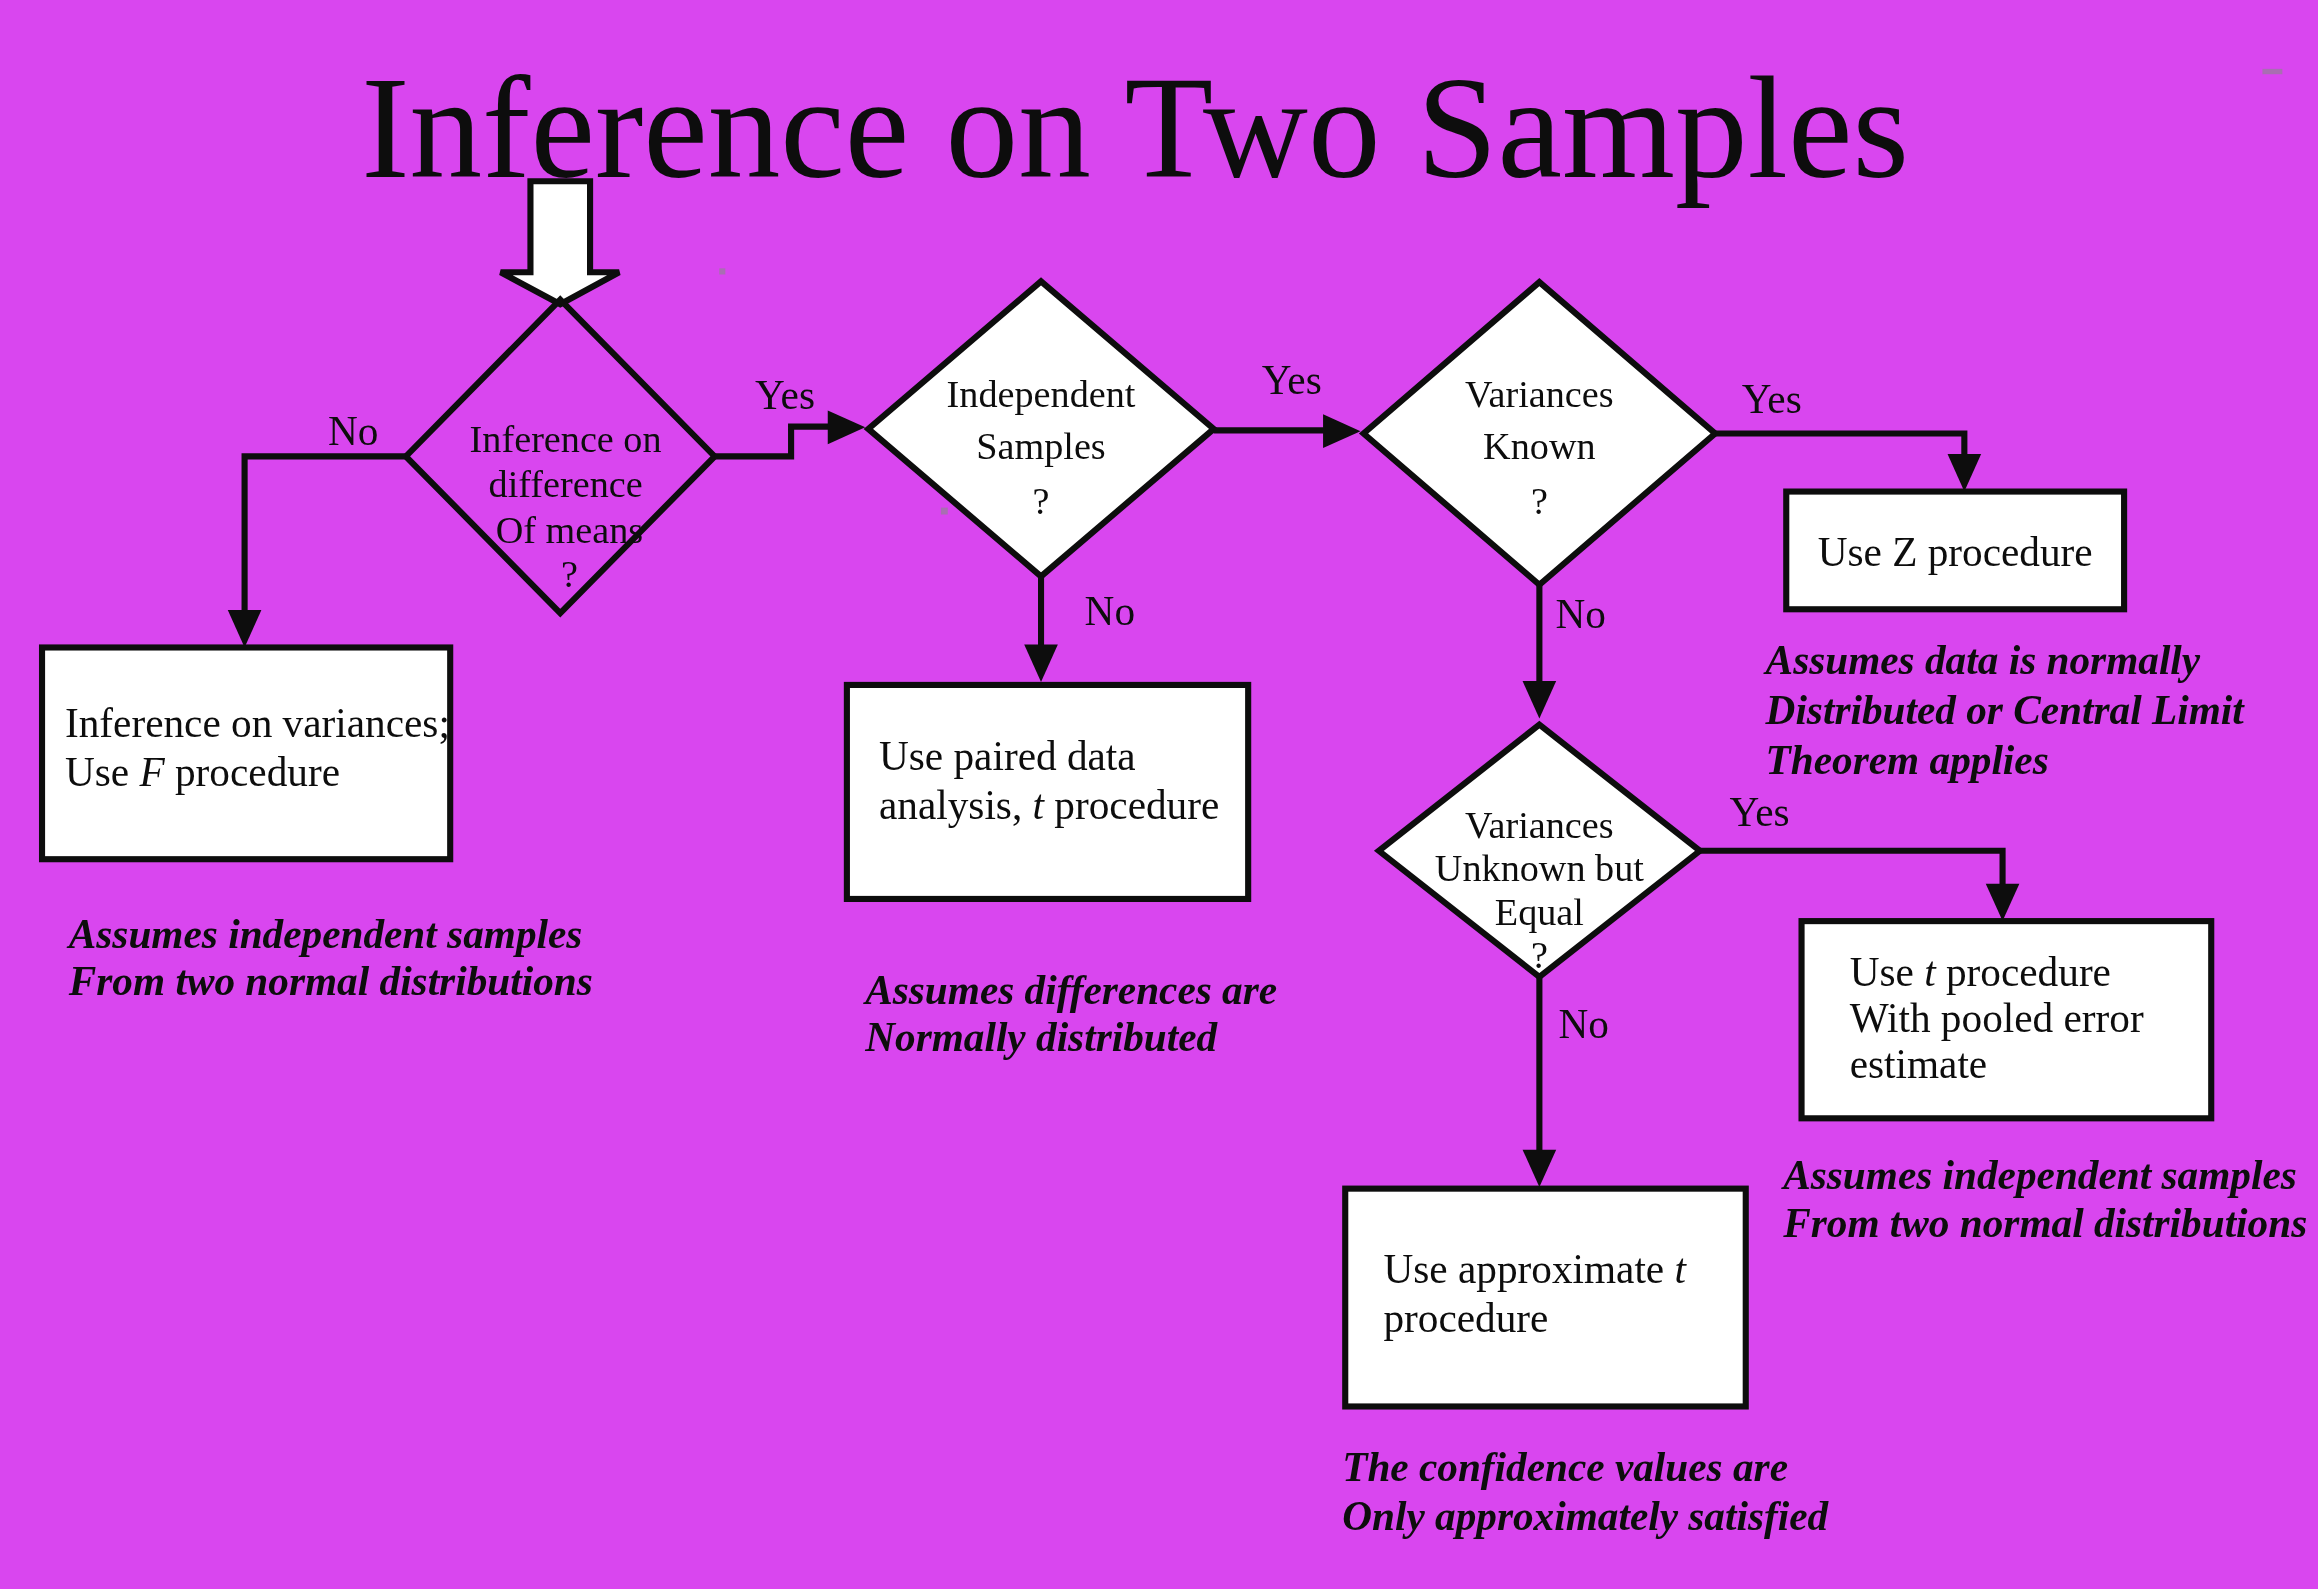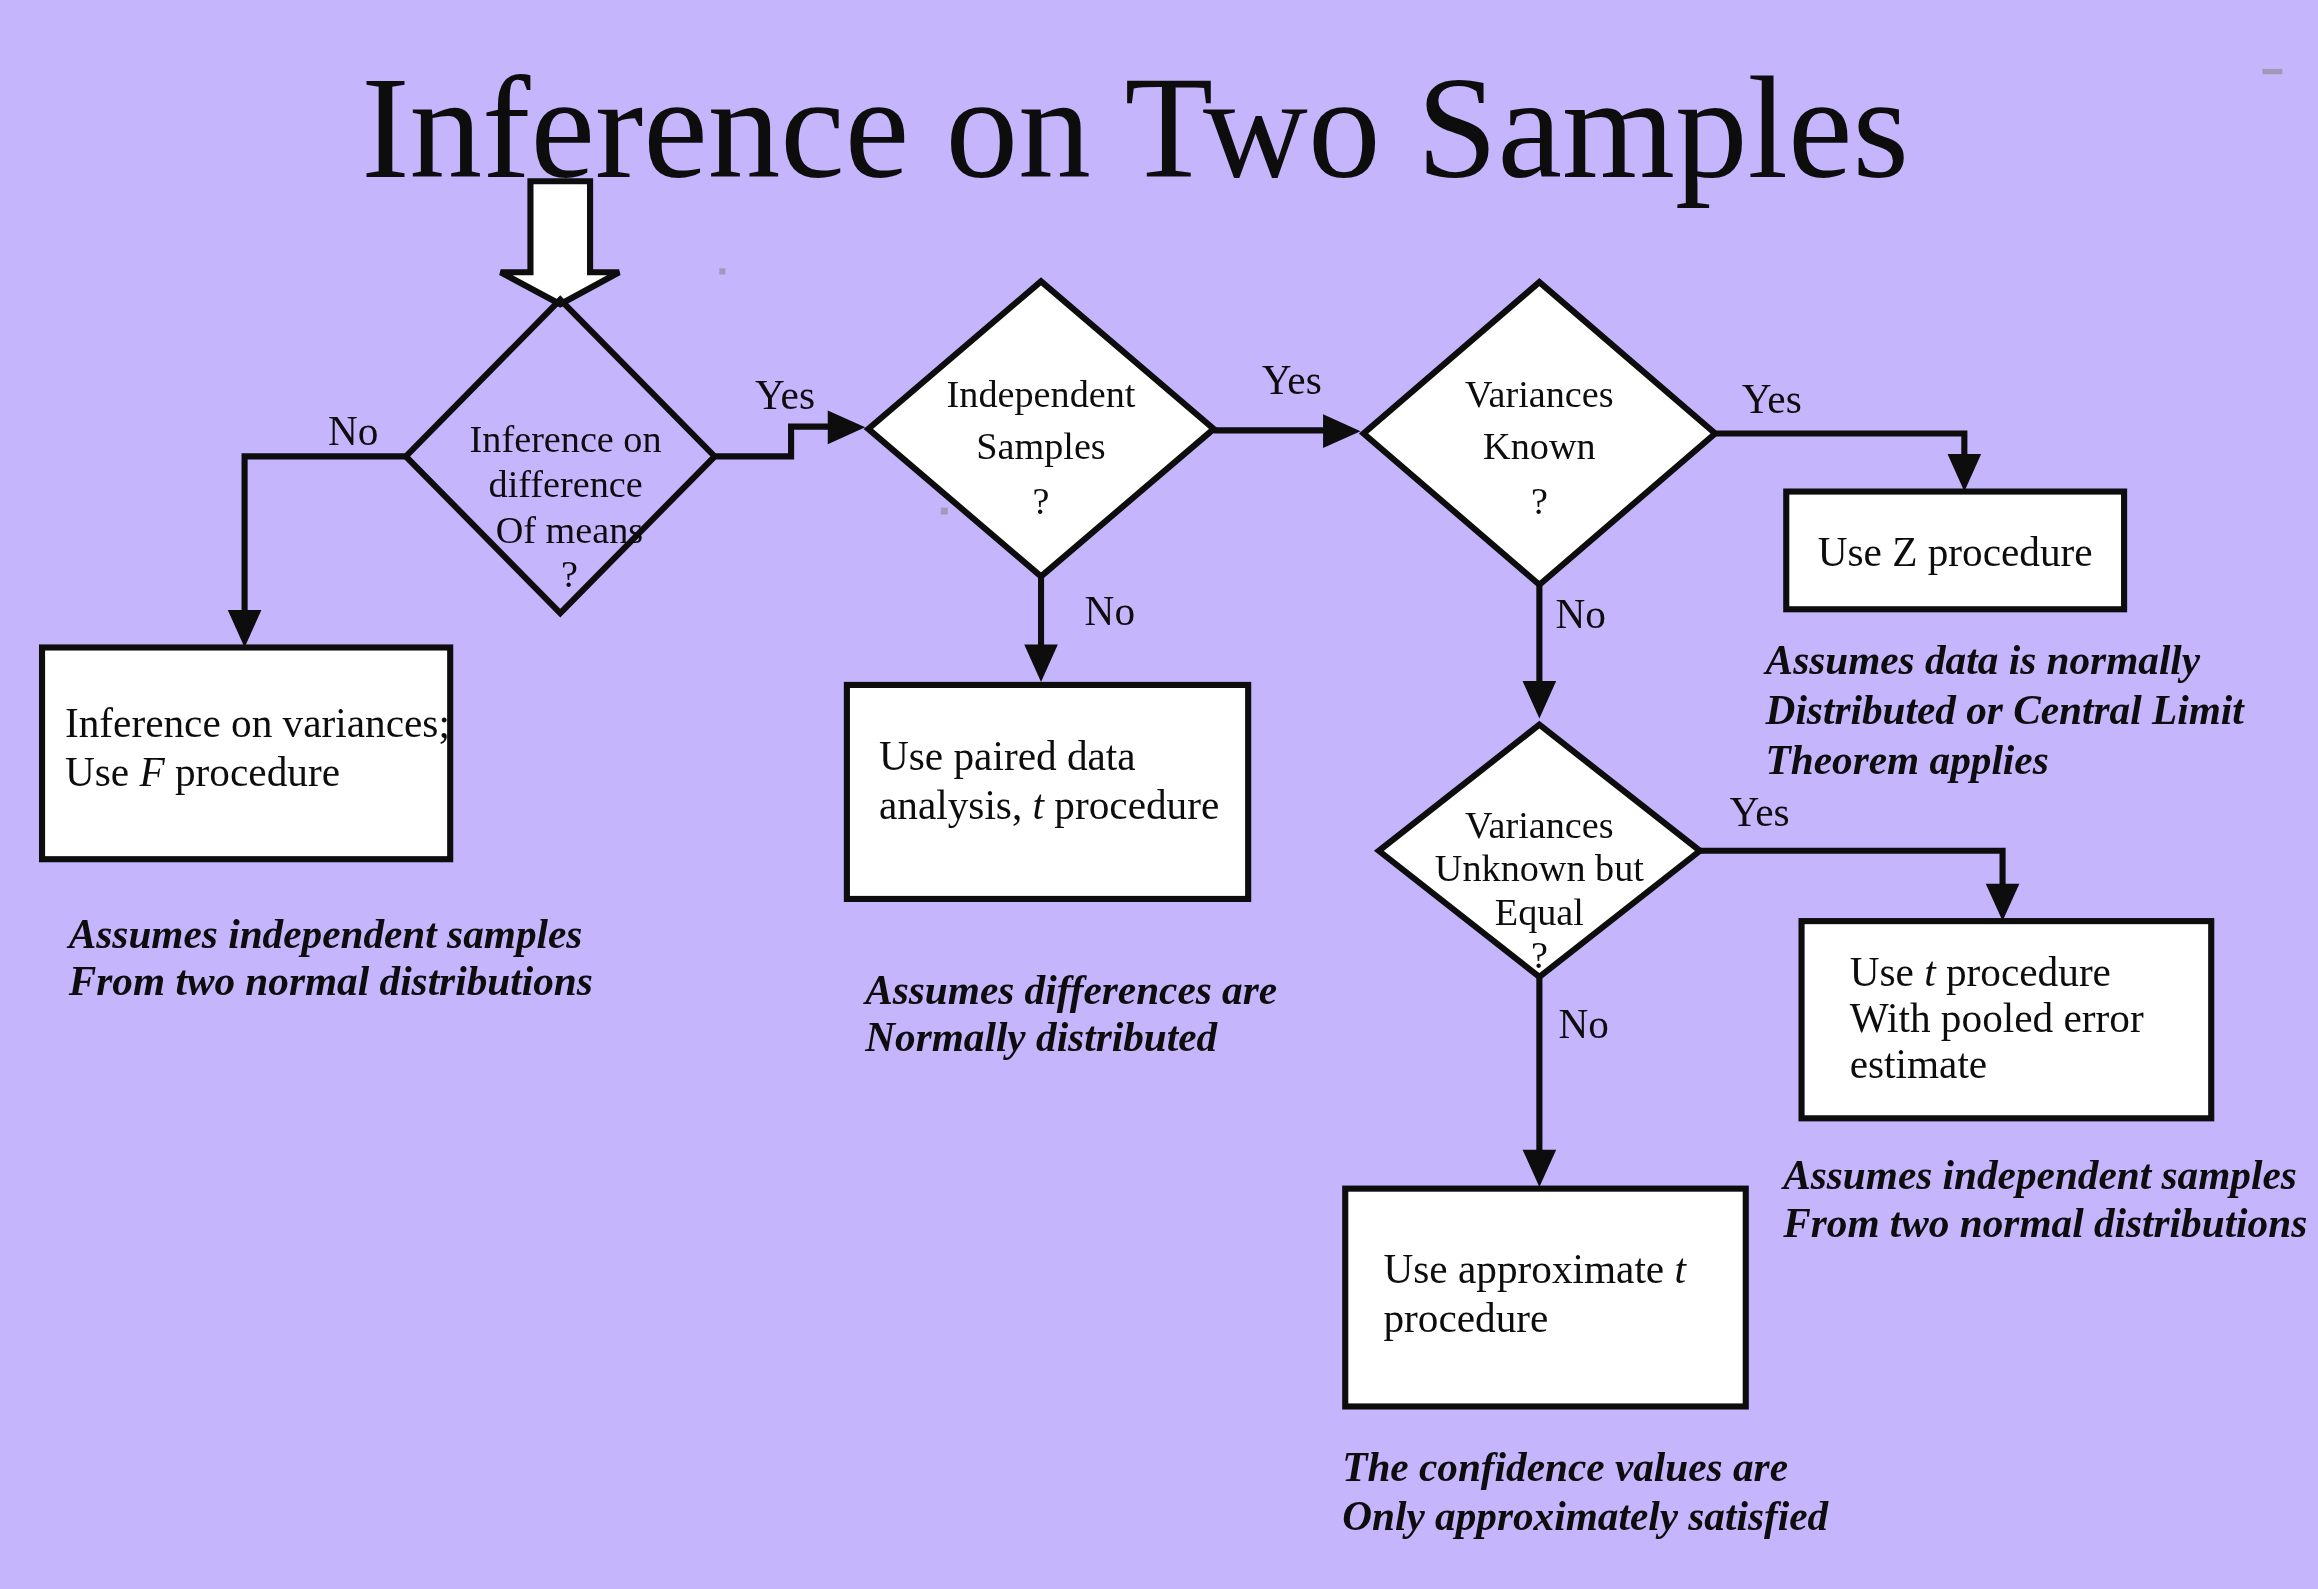--- a/index.html
+++ b/index.html
@@ -1,20 +1,20 @@
 <!DOCTYPE html>
 <html style="font-size:12.2px"><head>
 <meta charset="utf-8">
 <style>
   html, body { margin: 0; padding: 0; background: #ffffff; }
   .page {
     position: relative;
     width: 2319px;
     height: 1590px;
-    background: #c4b5fd;
+    background: #d946ef;
     overflow: hidden;
   }
   svg { display: block; }
   text, tspan {
     font-family: "Liberation Serif", "DejaVu Serif", serif;
     fill: #0d0d0d;
     white-space: pre;
   }
   .title-t  { font-size: 190px; }
   .node-t   { font-size: 50px; }

